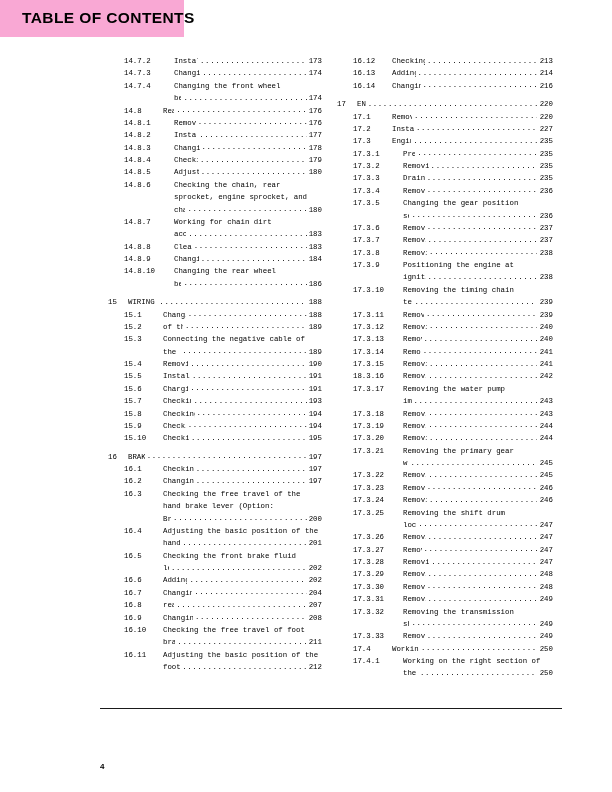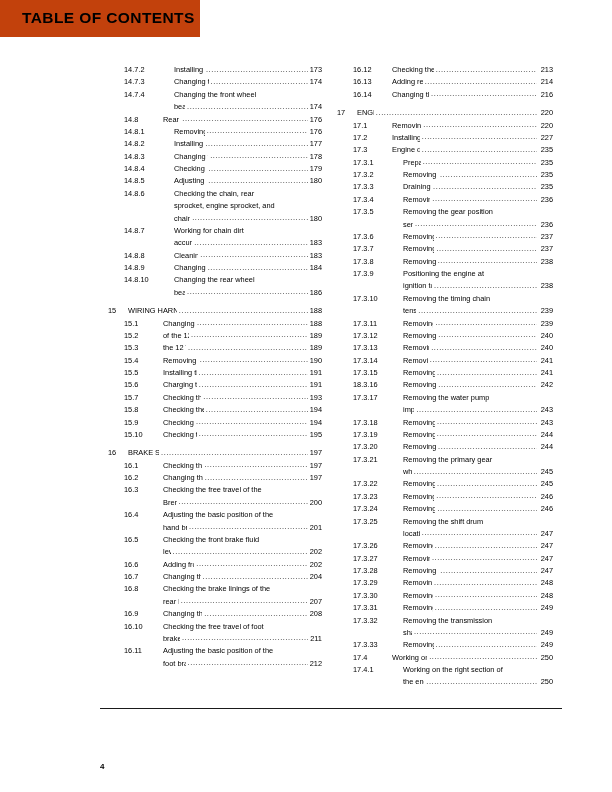--- a/index.html
+++ b/index.html
@@ -14,23 +14,23 @@
     font-family: "Liberation Sans", sans-serif;
     color: #000000;
     overflow: hidden;
   }
 
   
   #header-banner {
     position: absolute;
     left: 0;
     top: 0;
-    width: 200px;
+    width: 184px;
     height: 37px;
-    background: #c2410c;
+    background: #f9a8d4;
   }
   #header-title {
     position: absolute;
     left: 22px;
     top: 9px;
     font-size: 15.5px;
     font-weight: bold;
     letter-spacing: 0.4px;
     color: #000;
     white-space: nowrap;
@@ -38,21 +38,22 @@
 
   
   #toc-columns {
     position: absolute;
     left: 0;
     top: 52px;
     width: 612px;
   }
   .toc-column {
     position: absolute;
-    top: 12px;
+    top: 3px;
+    font-family: Liberation Mono, monospace;
   }
   #column-left  { left: 108px; width: 214px; }
   #column-right { left: 337px; width: 216px; }
 
   
   .toc-entry {
     display: block;
     position: relative;
     font-size: 7.4px;
     line-height: 12.37px;
@@ -322,20 +323,21 @@
           <span class="row">
             <span class="e-title">of the 12 V battery</span>
             <span class="leader"></span>
             <span class="e-page">189</span>
           </span>
         </span>
       </div>
       <div class="toc-entry lvl2">
         <span class="e-num">15.3</span>
         <span class="e-body">
+          <span class="cont">Connecting the negative cable of</span>
           <span class="row">
             <span class="e-title">the 12 V battery</span>
             <span class="leader"></span>
             <span class="e-page">189</span>
           </span>
         </span>
       </div>
       <div class="toc-entry lvl2">
         <span class="e-num">15.4</span>
         <span class="e-body">
@@ -433,20 +435,21 @@
             <span class="e-title">Changing the front brake linings</span>
             <span class="leader"></span>
             <span class="e-page">197</span>
           </span>
         </span>
       </div>
       <div class="toc-entry lvl2">
         <span class="e-num">16.3</span>
         <span class="e-body">
           <span class="cont">Checking the free travel of the</span>
+          <span class="cont">hand brake lever (Option:</span>
           <span class="row">
             <span class="e-title">Brembo)</span>
             <span class="leader"></span>
             <span class="e-page">200</span>
           </span>
         </span>
       </div>
       <div class="toc-entry lvl2">
         <span class="e-num">16.4</span>
         <span class="e-body">
@@ -485,21 +488,20 @@
           <span class="row">
             <span class="e-title">Changing the front brake fluid</span>
             <span class="leader"></span>
             <span class="e-page">204</span>
           </span>
         </span>
       </div>
       <div class="toc-entry lvl2">
         <span class="e-num">16.8</span>
         <span class="e-body">
-          <span class="cont">Checking the brake linings of the</span>
           <span class="row">
             <span class="e-title">rear brake</span>
             <span class="leader"></span>
             <span class="e-page">207</span>
           </span>
         </span>
       </div>
       <div class="toc-entry lvl2">
         <span class="e-num">16.9</span>
         <span class="e-body">
@@ -640,21 +642,21 @@
           <span class="row">
             <span class="e-title">Removing the oil filter</span>
             <span class="leader"></span>
             <span class="e-page">236</span>
           </span>
         </span>
       </div>
       <div class="toc-entry lvl3">
         <span class="e-num">17.3.5</span>
         <span class="e-body">
-          <span class="cont">Removing the gear position</span>
+          <span class="cont">Changing the gear position</span>
           <span class="row">
             <span class="e-title">sensor</span>
             <span class="leader"></span>
             <span class="e-page">236</span>
           </span>
         </span>
       </div>
       <div class="toc-entry lvl3">
         <span class="e-num">17.3.6</span>
         <span class="e-body">

